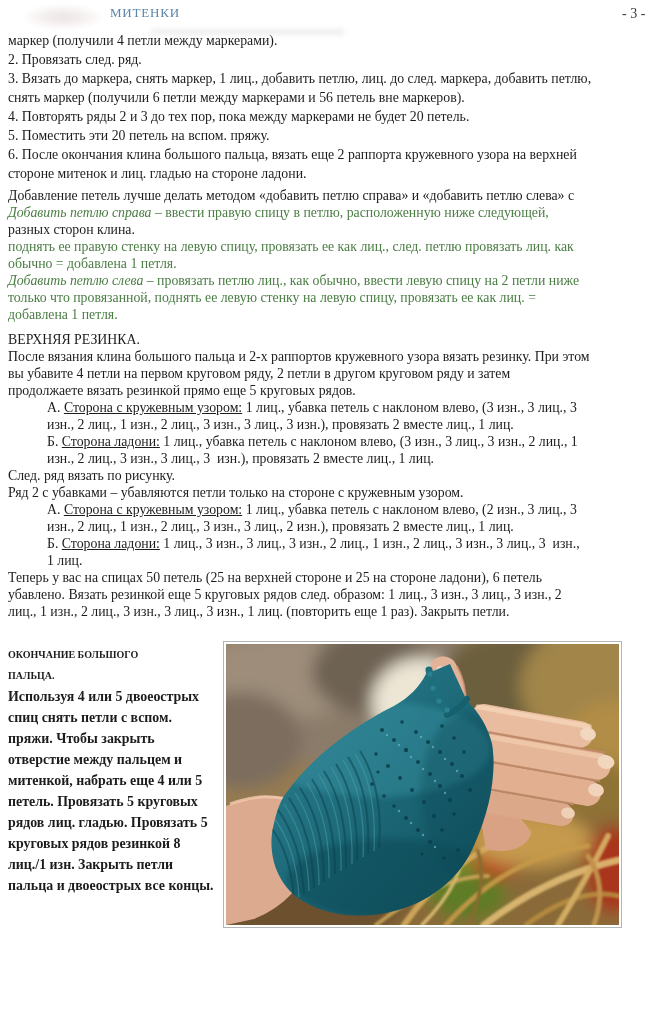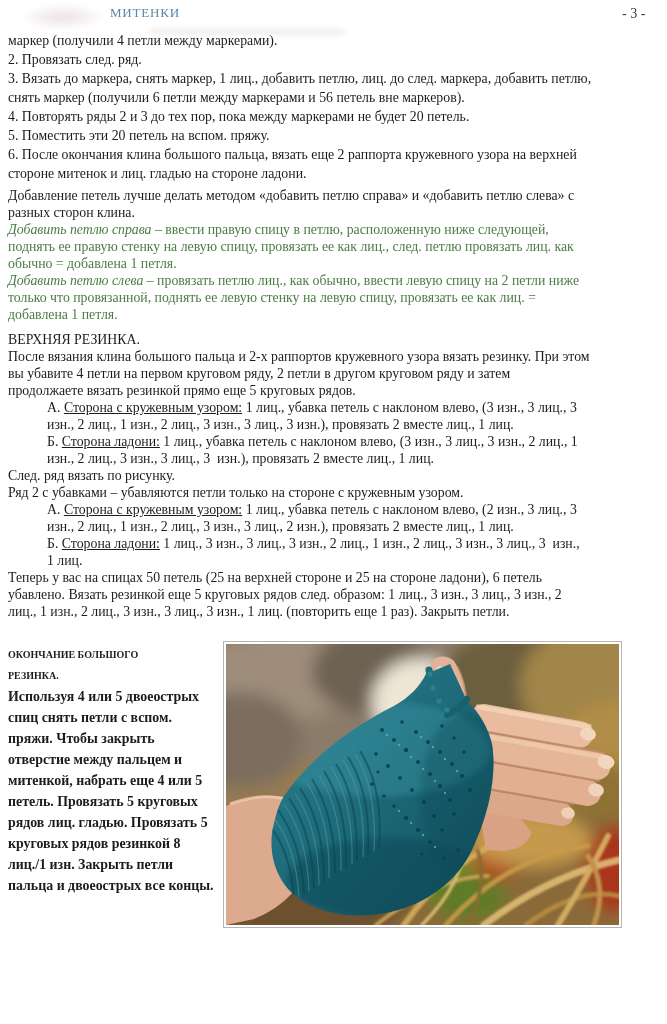--- a/index.html
+++ b/index.html
@@ -48,22 +48,22 @@
   <div class="ln">3. Вязать до маркера, снять маркер, 1 лиц., добавить петлю, лиц. до след. маркера, добавить петлю,</div>
   <div class="ln">снять маркер (получили 6 петли между маркерами и 56 петель вне маркеров).</div>
   <div class="ln">4. Повторять ряды 2 и 3 до тех пор, пока между маркерами не будет 20 петель.</div>
   <div class="ln">5. Поместить эти 20 петель на вспом. пряжу.</div>
   <div class="ln">6. После окончания клина большого пальца, вязать еще 2 раппорта кружевного узора на верхней</div>
   <div class="ln">стороне митенок и лиц. гладью на стороне ладони.</div>
 </div>
 
 <div class="sec secB">
   <div class="ln">Добавление петель лучше делать методом «добавить петлю справа» и «добавить петлю слева» с</div>
+  <div class="ln g"><span class="lead">Добавить петлю справа</span><span> – ввести правую спицу в петлю, расположенную ниже следующей,</span></div>
   <div class="ln">разных сторон клина.</div>
-  <div class="ln g"><span class="lead">Добавить петлю справа</span><span> – ввести правую спицу в петлю, расположенную ниже следующей,</span></div>
   <div class="ln g">поднять ее правую стенку на левую спицу, провязать ее как лиц., след. петлю провязать лиц. как</div>
   <div class="ln g">обычно = добавлена 1 петля.</div>
   <div class="ln g"><span class="lead">Добавить петлю слева</span><span> – провязать петлю лиц., как обычно, ввести левую спицу на 2 петли ниже</span></div>
   <div class="ln g">только что провязанной, поднять ее левую стенку на левую спицу, провязать ее как лиц. =</div>
   <div class="ln g">добавлена 1 петля.</div>
 </div>
 
 <div class="sec secC">
   <div class="ln">ВЕРХНЯЯ РЕЗИНКА.</div>
   <div class="ln">После вязания клина большого пальца и 2-х раппортов кружевного узора вязать резинку. При этом</div>
@@ -79,21 +79,21 @@
   <div class="ln ind">изн., 2 лиц., 1 изн., 2 лиц., 3 изн., 3 лиц., 2 изн.), провязать 2 вместе лиц., 1 лиц.</div>
   <div class="ln ind"><span>Б. </span><span class="u">Сторона ладони:</span><span> 1 лиц., 3 изн., 3 лиц., 3 изн., 2 лиц., 1 изн., 2 лиц., 3 изн., 3 лиц., 3  изн.,</span></div>
   <div class="ln ind">1 лиц.</div>
   <div class="ln">Теперь у вас на спицах 50 петель (25 на верхней стороне и 25 на стороне ладони), 6 петель</div>
   <div class="ln">убавлено. Вязать резинкой еще 5 круговых рядов след. образом: 1 лиц., 3 изн., 3 лиц., 3 изн., 2</div>
   <div class="ln">лиц., 1 изн., 2 лиц., 3 изн., 3 лиц., 3 изн., 1 лиц. (повторить еще 1 раз). Закрыть петли.</div>
 </div>
 
 <div class="thumbcol">
   <div class="hd">ОКОНЧАНИЕ БОЛЬШОГО</div>
-  <div class="hd">РЕЗИНКА.</div>
+  <div class="hd">ПАЛЬЦА.</div>
   <div class="body">
     <div class="ln">Используя 4 или 5 двоеострых</div>
     <div class="ln">спиц снять петли с вспом.</div>
     <div class="ln">пряжи. Чтобы закрыть</div>
     <div class="ln">отверстие между пальцем и</div>
     <div class="ln">митенкой, набрать еще 4 или 5</div>
     <div class="ln">петель. Провязать 5 круговых</div>
     <div class="ln">рядов лиц. гладью. Провязать 5</div>
     <div class="ln">круговых рядов резинкой 8</div>
     <div class="ln">лиц./1 изн. Закрыть петли</div>

